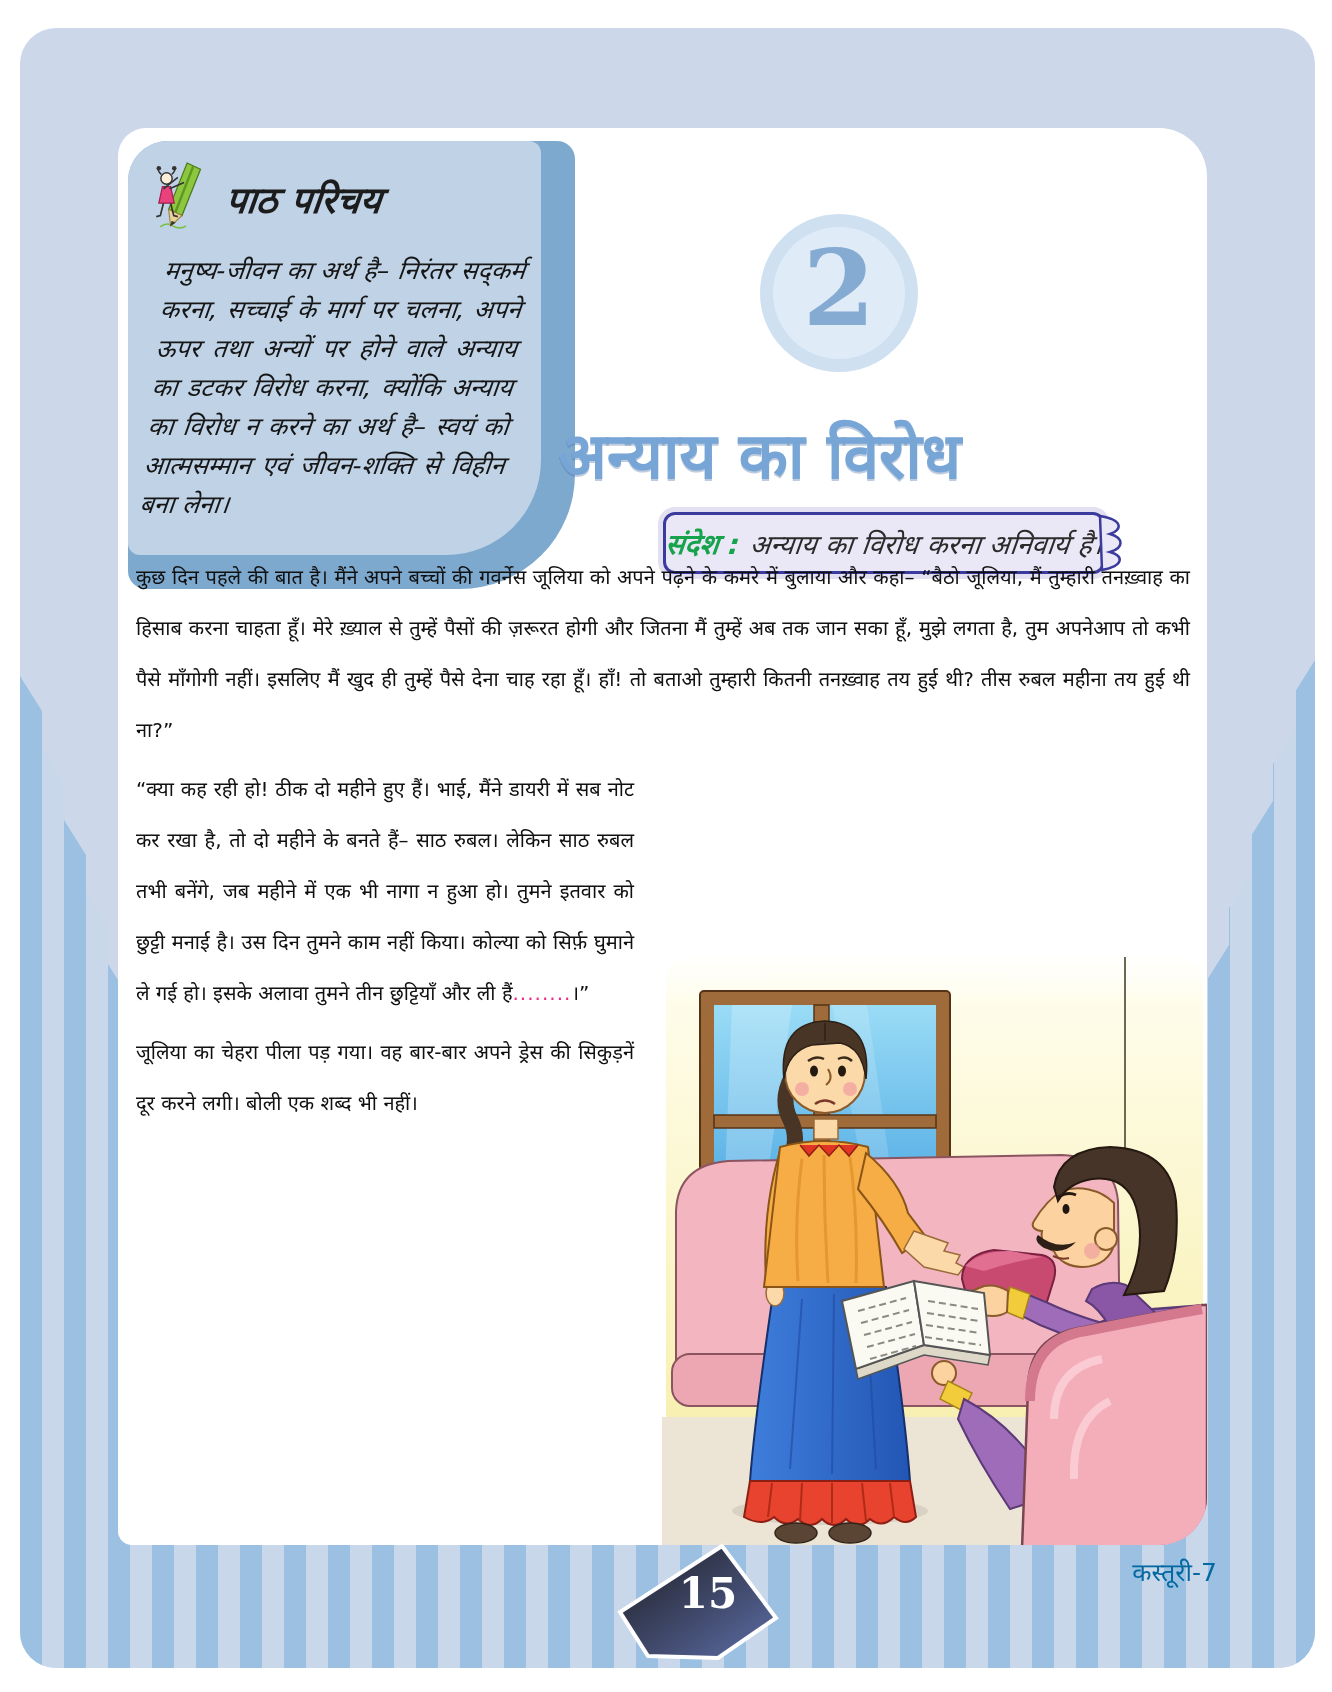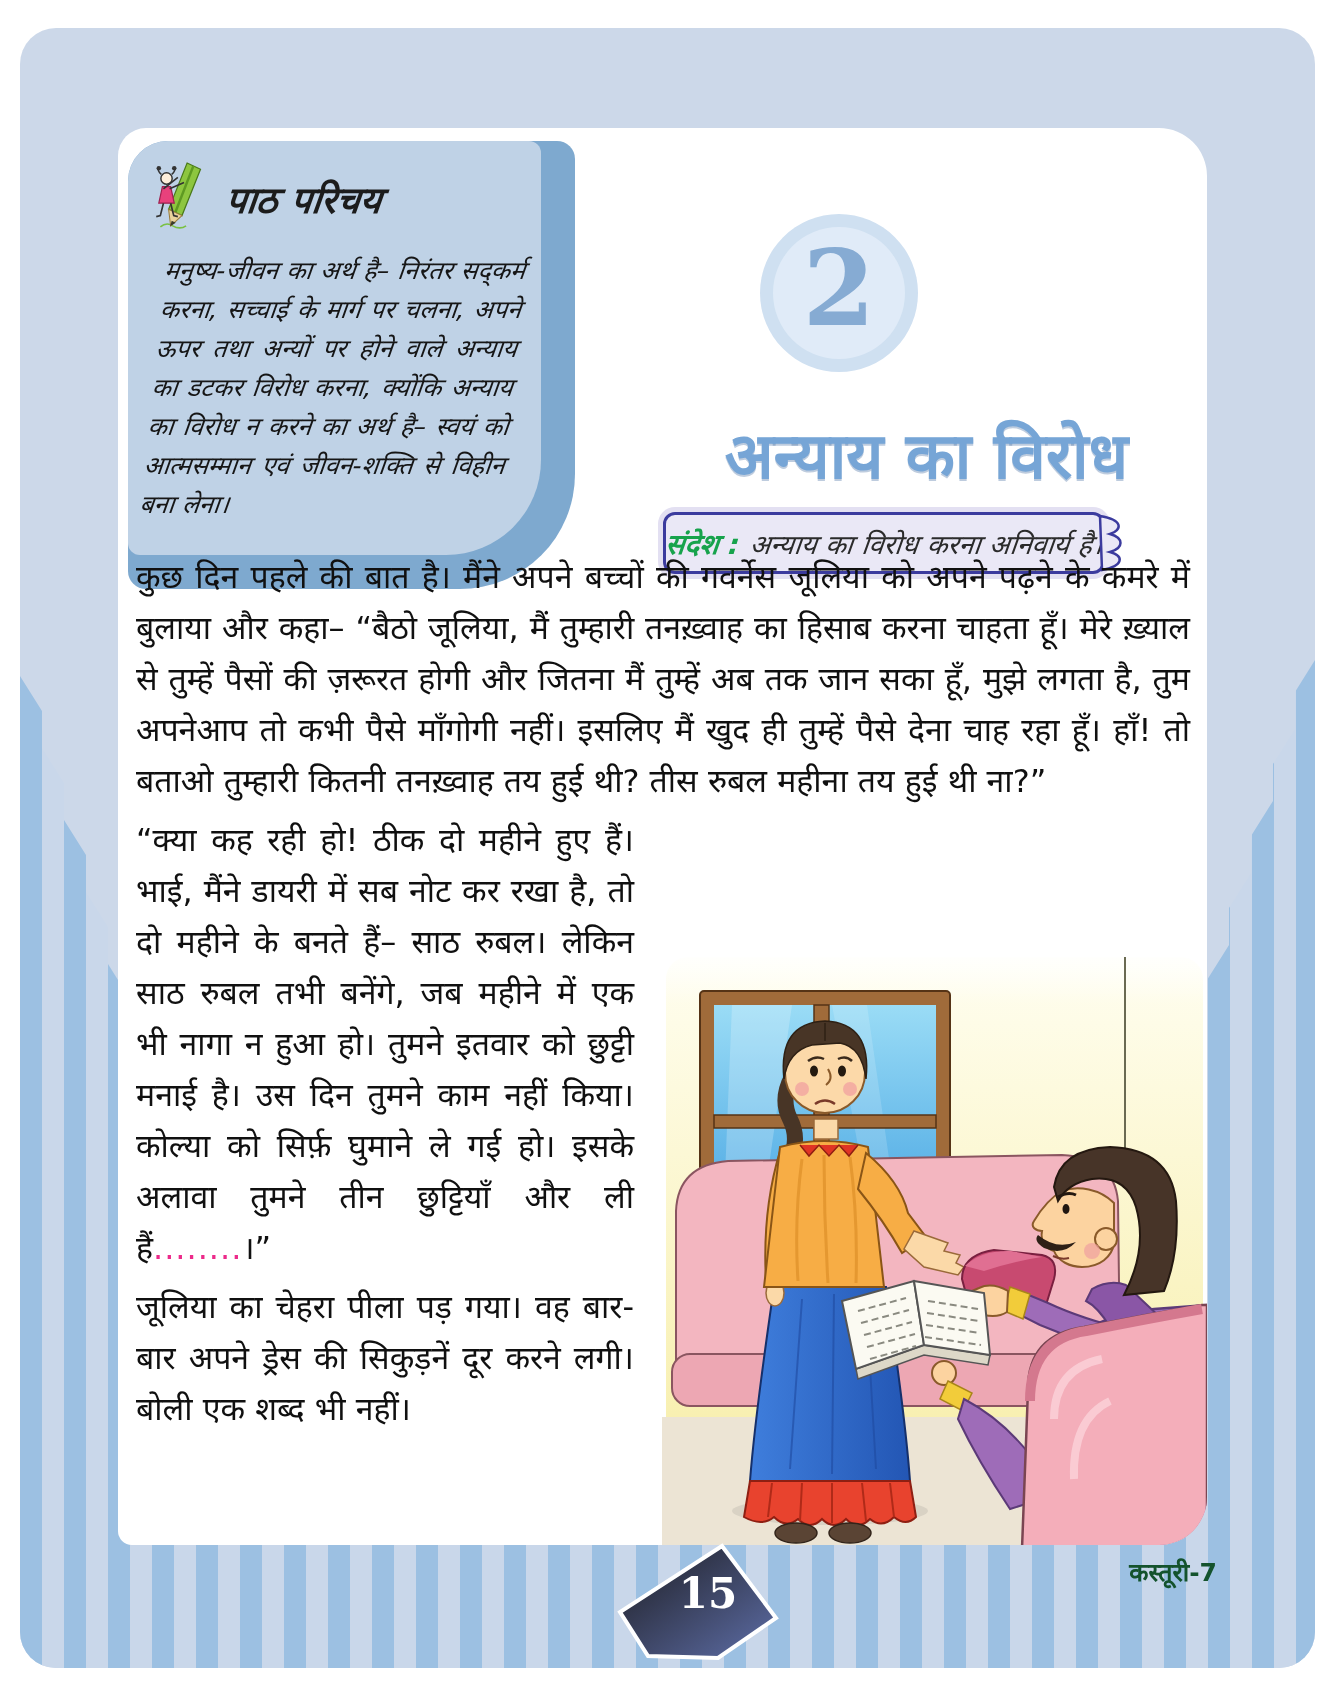--- a/index.html
+++ b/index.html
@@ -53,21 +53,21 @@
   }
   .chapter-circle-inner{
     width:132px;height:132px;border-radius:50%;background:#e0ebf8;
     display:flex;align-items:center;justify-content:center;
   }
   .chapter-number{
     font-family:"DejaVu Serif",serif;font-weight:bold;font-size:104px;
     color:#86abd3;line-height:1;transform:translateY(-4px);
   }
   .chapter-title{
-    position:absolute;left:440px;top:282px;width:570px;text-align:right;
+    position:absolute;left:440px;top:282px;width:570px;text-align:left;
     font-size:64px;font-weight:bold;color:var(--accent-blue);
     text-shadow:0 2px 0 rgba(70,110,160,0.35);white-space:nowrap;
   }
   .message-box{
     position:absolute;left:545px;top:384px;width:436px;height:56px;
     background:#eae8f6;border:3px solid #3b3b9e;border-radius:12px;
     box-shadow:0 0 0 5px #e3e0f2;
     display:flex;align-items:center;justify-content:center;gap:10px;
   }
   .message-label{
@@ -75,33 +75,33 @@
     transform:skewX(-6deg);white-space:nowrap;
   }
   .message-text{
     color:#2b2b2b;font-size:27px;font-style:italic;transform:skewX(-6deg);
     white-space:nowrap;
   }
   .message-curl{position:absolute;right:-26px;top:-3px;}
   
   .story{
     position:absolute;left:18px;top:424px;width:1054px;
-    font-size:32px;line-height:51px;color:#101010;text-align:justify;
+    font-size:20px;line-height:51px;color:#101010;text-align:justify;
   }
   .story p{margin:0 0 8px 0;}
   .story p.narrow{width:498px;}
   .dots{color:var(--dots-pink);letter-spacing:1px;}
   .illus{
     position:absolute;right:0;bottom:-4px;width:545px;height:600px;
   }
   
   .badge{position:absolute;left:596px;top:1514px;}
   .book-label{
-    position:absolute;right:98px;top:1526px;font-size:25px;color:#14532d;
-    font-weight:bold;
+    position:absolute;right:98px;top:1526px;font-size:25px;color:#0369a1;
+    font-weight:normal;
   }
 </style>
 </head>
 <body>
 
 <div class="panel">
   <div class="stripes"></div>
 
   <div class="card">
 

